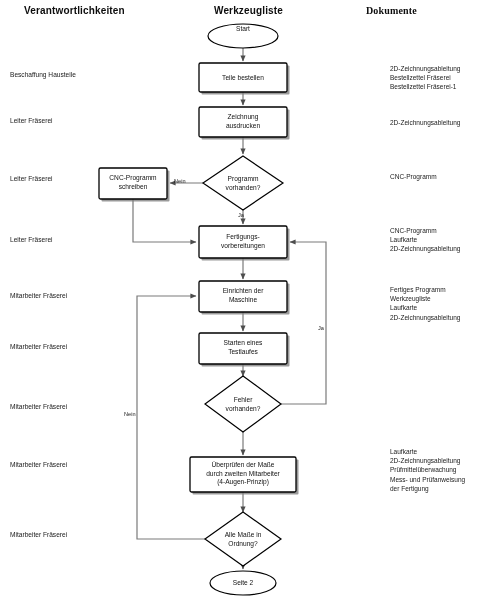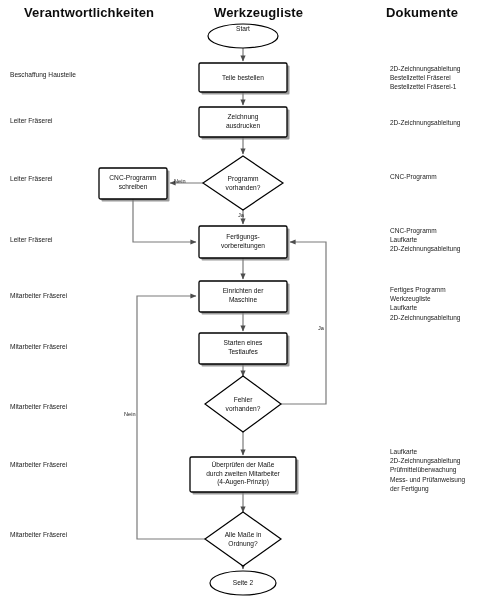--- a/index.html
+++ b/index.html
@@ -22,29 +22,29 @@
   }
   svg.flow-svg {
     position: absolute;
     top: 0;
     left: 0;
     width: 480px;
     height: 600px;
   }
   .col-header {
     position: absolute;
-    font-size: 13px;
+    font-size: 10px;
     font-weight: bold;
     letter-spacing: 0.15px;
     color: #0d0d0d;
     white-space: nowrap;
   }
   #hdr-resp { left: 24px;  top: 5px; }
   #hdr-proc { left: 214px; top: 5px; }
-  #hdr-docs { left: 386px; top: 5px; }
+  #hdr-docs { left: 366px; top: 5px; font-family: Liberation Serif, serif; }
 
   .resp-label {
     position: absolute;
     left: 10px;
     font-size: 6.6px;
     color: #1a1a1a;
     white-space: nowrap;
     line-height: 1.35;
   }
   .doc-block {

